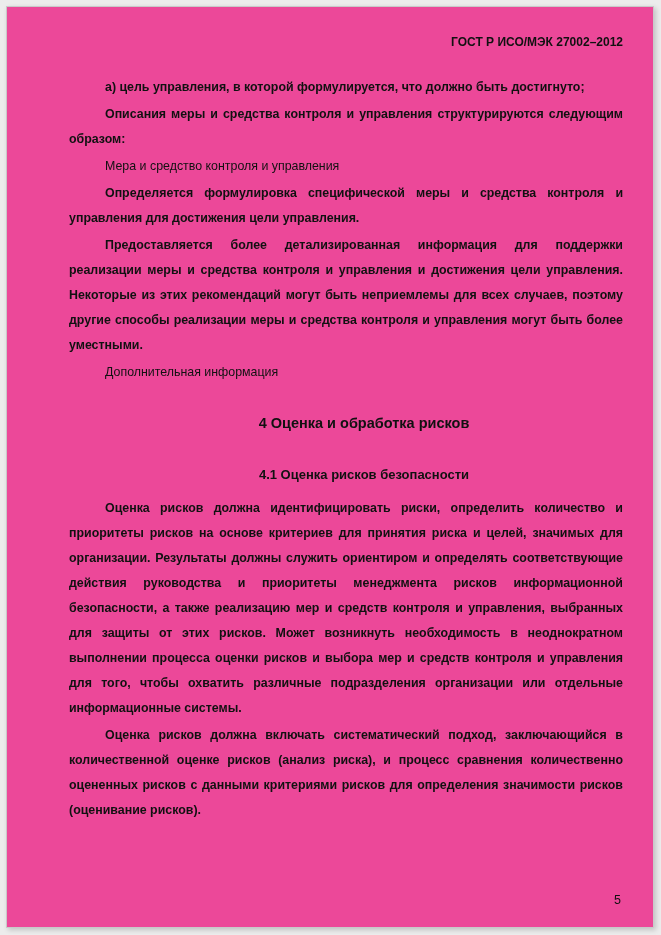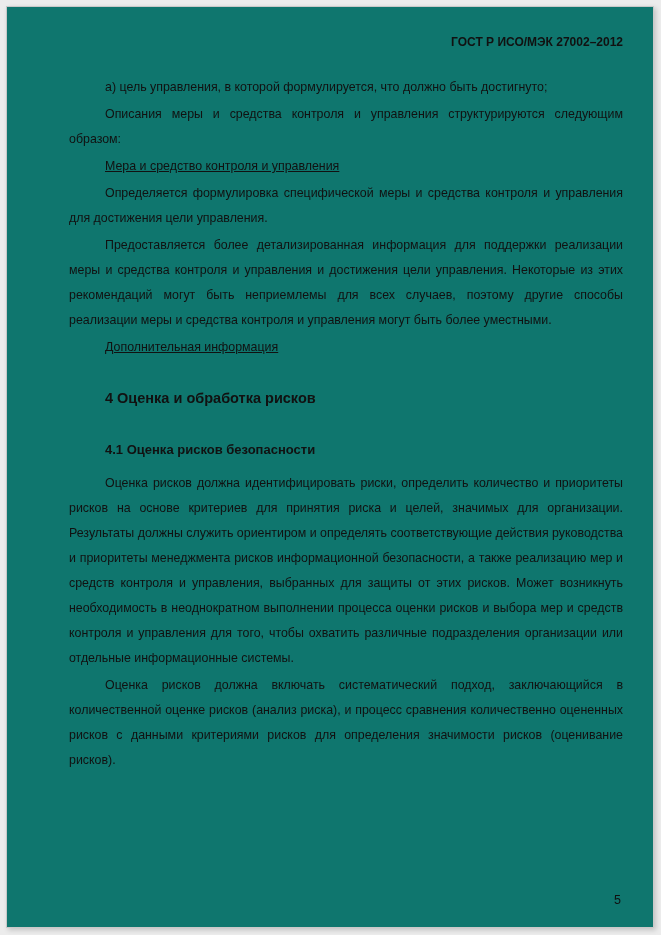--- a/index.html
+++ b/index.html
@@ -14,62 +14,64 @@
     overflow: hidden;
     font-family: "Liberation Sans", "DejaVu Sans", sans-serif;
     color: #111111;
   }
   .page {
     position: absolute;
     left: 6px;
     top: 6px;
     right: 7px;
     bottom: 7px;
-    background: #0f766e;
+    background: #ec4899;
     border: 1px solid #c9c9c9;
     box-shadow: 2px 2px 5px rgba(0,0,0,0.18);
     box-sizing: border-box;
     padding: 28px 30px 20px 62px;
   }
   .doc-header {
     text-align: right;
     font-weight: bold;
     font-size: 12px;
     line-height: 14px;
     margin: 0 0 26px 0;
   }
   .para {
     margin: 1px 0 2px 0;
     font-size: 12.4px;
     line-height: 25px;
     text-align: justify;
     text-indent: 36px;
+    font-weight: bold;
   }
   .uhead {
     margin: 1px 0 2px 0;
     font-size: 12.4px;
     line-height: 25px;
     text-indent: 36px;
   }
   .uhead .u {
-    text-decoration: underline;
   }
   .h-section {
     font-size: 14.5px;
     font-weight: bold;
     line-height: 25px;
     margin: 26px 0 0 0;
     text-indent: 36px;
+    text-align: center;
   }
   .h-subsection {
     font-size: 13px;
     font-weight: bold;
     line-height: 25px;
     margin: 26px 0 9px 0;
     text-indent: 36px;
+    text-align: center;
   }
   .page-number {
     position: absolute;
     right: 32px;
     bottom: 20px;
     font-size: 12.5px;
   }
 </style>
 </head>
 <body>

